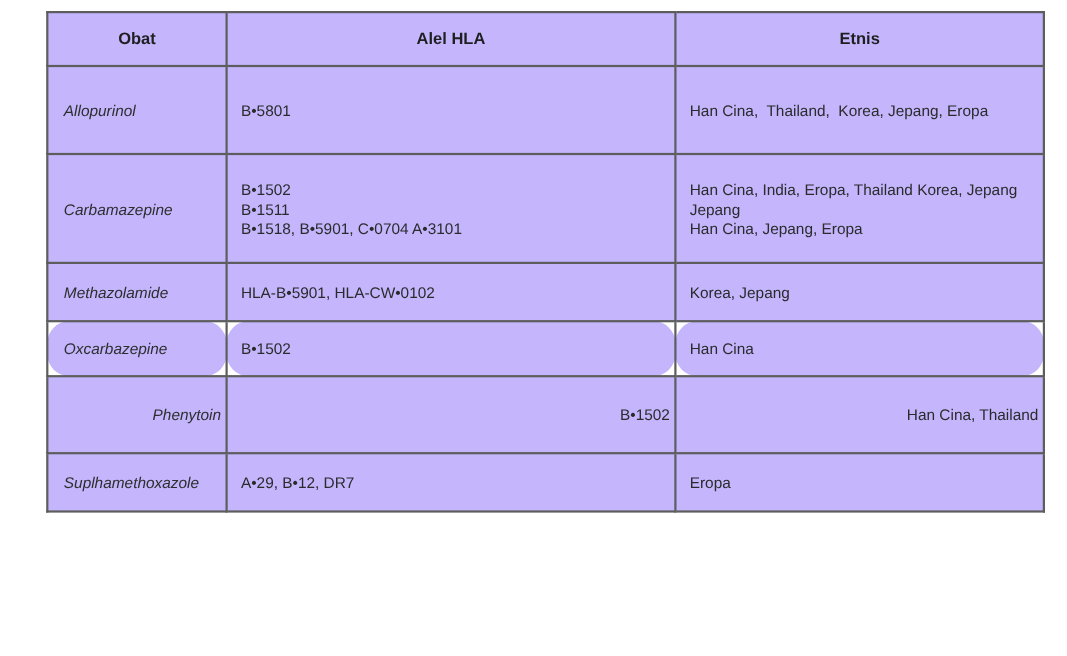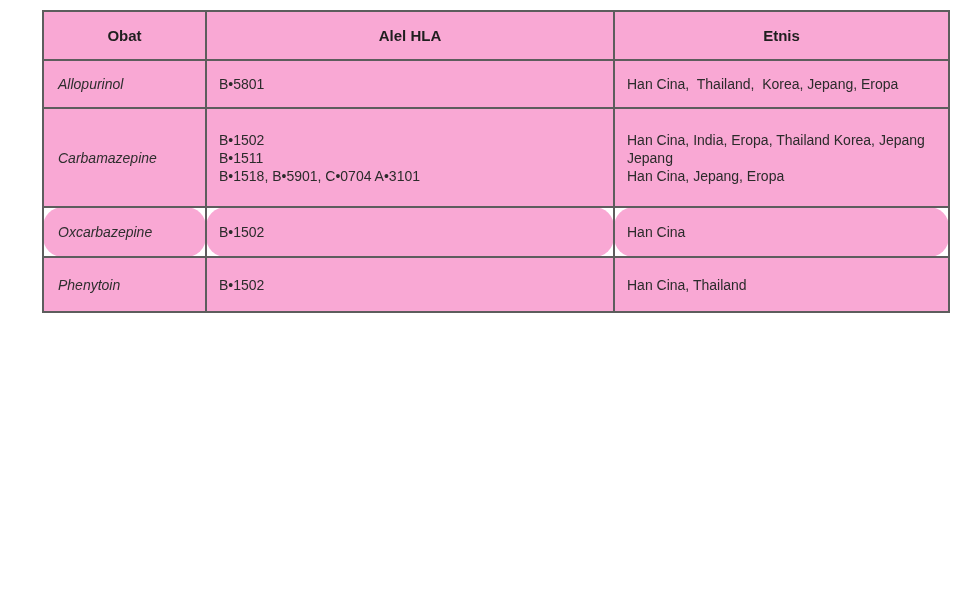--- a/index.html
+++ b/index.html
@@ -22,48 +22,48 @@
     border: 2px solid #454545;
   }
   table.hla-table col.col-obat  { width: 163px; }
   table.hla-table col.col-alel  { width: 408px; }
   table.hla-table col.col-etnis { width: 335px; }
   table.hla-table th, table.hla-table td {
     border: 2px solid #5d5d5d;
     vertical-align: middle;
     font-size: 14px;
     line-height: 18px;
-    background: #f9a8d4;
+    background: #c4b5fd;
     margin-left: 16px;
   }
   table.hla-table th {
     font-size: 15px;
     font-weight: bold;
     text-align: center;
     color: #1f1f1f;
     height: 49px;
   }
   td.c-drug {
     font-style: italic;
     padding-left: 14px;
     padding-right: 4px;
     color: #2e2e2e;
   }
   td.c-allele, td.c-ethnic {
     padding-left: 12px;
     padding-right: 4px;
     white-space: pre-wrap;
   }
-  tr.r0 td { height: 48px; }
+  tr.r0 td { height: 80px; }
   tr.r1 td { height: 99px; }
   tr.r2 td { height: 88px; }
   tr.r3 td { height: 53px; }
   tr.r4 td { height: 57px; }
   tr.r5 td { height: 50px; border-radius: 20px; }
-  tr.r6 td { height: 55px; }
+  tr.r6 td { height: 70px; text-align: right; }
   tr.r7 td { height: 53px; }
 </style>
 </head>
 <body>
 
 <div class="table-wrap">
   <table class="hla-table">
     <colgroup>
       <col class="col-obat">
       <col class="col-alel">
@@ -84,25 +84,35 @@
       </tr>
       <tr class="r1">
         <td class="c-drug">Carbamazepine</td>
         <td class="c-allele">B•1502
 B•1511
 B•1518, B•5901, C•0704 A•3101</td>
         <td class="c-ethnic">Han Cina, India, Eropa, Thailand Korea, Jepang
 Jepang
 Han Cina, Jepang, Eropa</td>
       </tr>
+      <tr class="r3">
+        <td class="c-drug">Methazolamide</td>
+        <td class="c-allele">HLA-B•5901, HLA-CW•0102</td>
+        <td class="c-ethnic">Korea, Jepang</td>
+      </tr>
       <tr class="r5">
         <td class="c-drug">Oxcarbazepine</td>
         <td class="c-allele">B•1502</td>
         <td class="c-ethnic">Han Cina</td>
       </tr>
       <tr class="r6">
         <td class="c-drug">Phenytoin</td>
         <td class="c-allele">B•1502</td>
         <td class="c-ethnic">Han Cina, Thailand</td>
       </tr>
+      <tr class="r7">
+        <td class="c-drug">Suplhamethoxazole</td>
+        <td class="c-allele">A•29, B•12, DR7</td>
+        <td class="c-ethnic">Eropa</td>
+      </tr>
     </tbody>
   </table>
 </div>
 
 </body></html>

